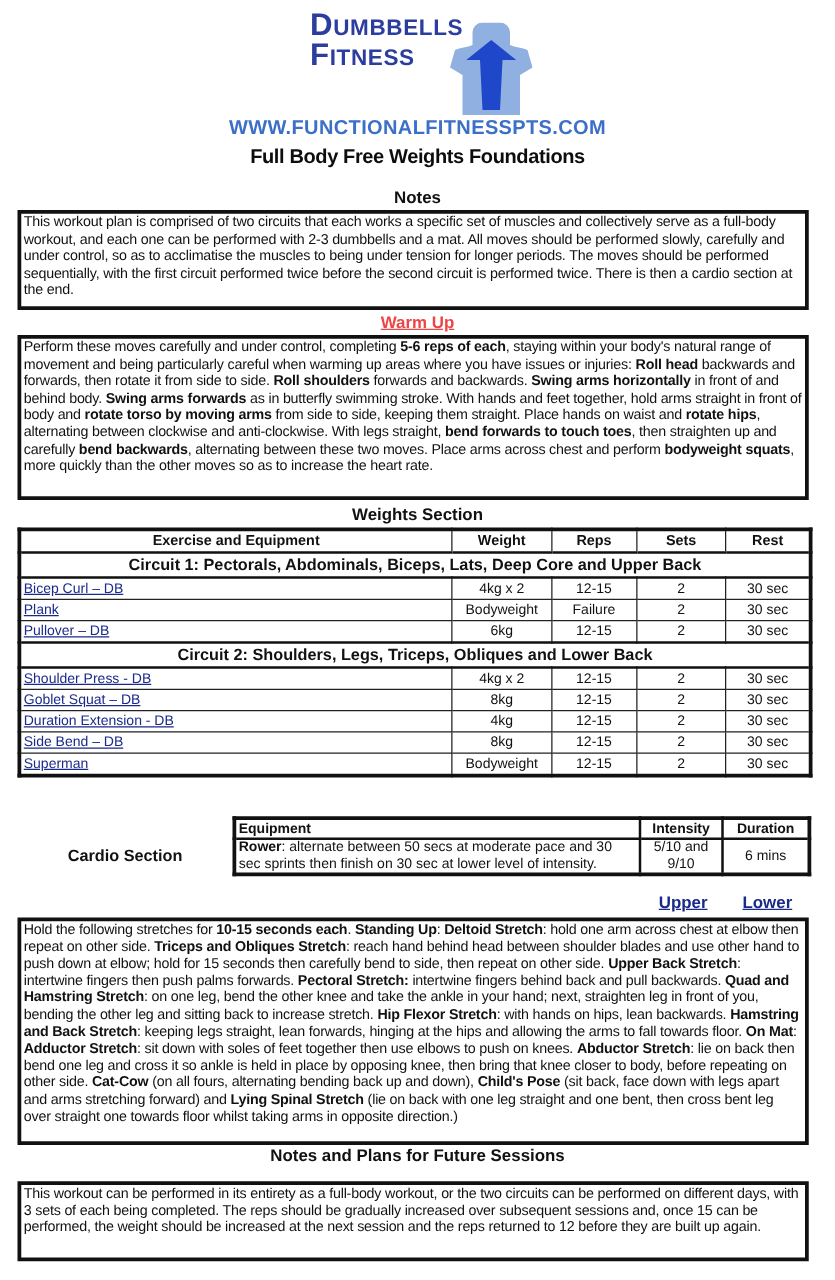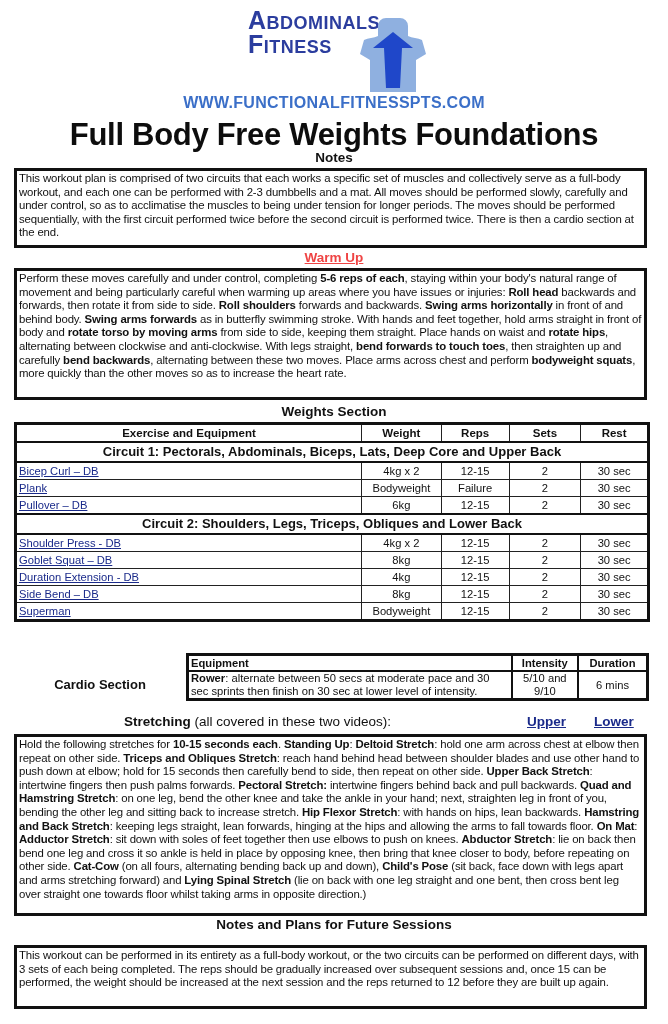--- a/index.html
+++ b/index.html
@@ -14,21 +14,21 @@
     font-size: 25px; line-height: 24px; letter-spacing: 0.5px; font-variant: small-caps;
   }
   .logo-text div { white-space: nowrap; }
   .logo-figure { position: absolute; left: 120px; top: 10px; width: 66px; height: 78px; }
   .site-url {
     position: absolute; left: 0; width: 668px; top: 94px; text-align: center;
     font-weight: bold; color: #3b6fc8; font-size: 16px; letter-spacing: 0.3px;
   }
   .page-title {
     position: absolute; left: 0; width: 668px; top: 117px; text-align: center;
-    font-weight: bold; font-size: 31px; letter-spacing: -0.3px; color: #0d0d0d;
+    font-weight: bold; font-size: 16px; letter-spacing: -0.3px; color: #0d0d0d;
   }
   .sec-heading {
     position: absolute; left: 0; width: 668px; text-align: center;
     font-weight: bold; font-size: 13.5px; color: #111;
   }
   .sec-heading.link { color: #ef4444; text-decoration: underline; }
   .box {
     position: absolute; left: 14px; width: 633px; border: 3px solid #111;
     font-size: 11.4px; line-height: 13.6px; padding: 1px 2px; box-sizing: border-box;
     letter-spacing: -0.15px;
@@ -67,21 +67,21 @@
   }
   .stretch-heading .title { position: absolute; left: 124px; top: 0; }
   .stretch-heading .title b { font-weight: bold; }
   .stretch-heading a { position: absolute; top: 0; font-weight: bold; color: #1a2a8a; text-decoration: underline; }
 </style>
 </head>
 <body>
 
 <div class="logo">
   <div class="logo-text">
-    <div>Abdominals</div>
+    <div>Dumbbells</div>
     <div>Fitness</div>
   </div>
   <svg class="logo-figure" viewBox="0 0 66 78">
     <path d="M26 0 h14 a8 8 0 0 1 8 8 v10 c4 2 10 2 14 4 l4 14 l-10 6 v32 h-46 v-32 l-10 -6 l4 -14 c4 -2 10 -2 14 -4 v-10 a8 8 0 0 1 8 -8z" fill="#8fb0e0"></path>
     <path d="M33 14 l20 16 h-11 l-2 40 h-14 l-2 -40 h-11z" fill="#1f47c9"></path>
   </svg>
 </div>
 <div class="site-url">WWW.FUNCTIONALFITNESSPTS.COM</div>
 <div class="page-title">Full Body Free Weights Foundations</div>
 
@@ -192,21 +192,20 @@
   </tr>
   <tr>
     <td><b>Rower</b><span>: alternate between 50 secs at moderate pace and 30 sec sprints then finish on 30 sec at lower level of intensity.</span></td>
     <td class="c">5/10 and 9/10</td>
     <td class="c">6 mins</td>
   </tr>
 </tbody>
   </table>
 
 <div class="stretch-heading">
-  <span class="title"><b>Stretching</b><span> (all covered in these two videos):</span></span>
   <a style="left:527px;">Upper</a>
   <a style="left:594px;">Lower</a>
 </div>
 <div class="box" id="stretch-box" style="top:734px; height:182px;"><span>Hold the following stretches for </span><b>10-15 seconds each</b><span>. </span><b>Standing Up</b><span>: </span><b>Deltoid Stretch</b><span>: hold one arm across chest at elbow then repeat on other side. </span><b>Triceps and Obliques Stretch</b><span>: reach hand behind head between shoulder blades and use other hand to push down at elbow; hold for 15 seconds then carefully bend to side, then repeat on other side. </span><b>Upper Back Stretch</b><span>: intertwine fingers then push palms forwards. </span><b>Pectoral Stretch:</b><span> intertwine fingers behind back and pull backwards. </span><b>Quad and Hamstring Stretch</b><span>: on one leg, bend the other knee and take the ankle in your hand; next, straighten leg in front of you, bending the other leg and sitting back to increase stretch. </span><b>Hip Flexor Stretch</b><span>: with hands on hips, lean backwards. </span><b>Hamstring and Back Stretch</b><span>: keeping legs straight, lean forwards, hinging at the hips and allowing the arms to fall towards floor. </span><b>On Mat</b><span>: </span><b>Adductor Stretch</b><span>: sit down with soles of feet together then use elbows to push on knees. </span><b>Abductor Stretch</b><span>: lie on back then bend one leg and cross it so ankle is held in place by opposing knee, then bring that knee closer to body, before repeating on other side. </span><b>Cat-Cow</b><span> (on all fours, alternating bending back up and down), </span><b>Child's Pose</b><span> (sit back, face down with legs apart and arms stretching forward) and </span><b>Lying Spinal Stretch</b><span> (lie on back with one leg straight and one bent, then cross bent leg over straight one towards floor whilst taking arms in opposite direction.)</span></div>
 
 <div class="sec-heading" style="top:917px;">Notes and Plans for Future Sessions</div>
 <div class="box" style="top:935px; height:64px;margin-top:10px;">
   <span>This workout can be performed in its entirety as a full-body workout, or the two circuits can be performed on different days, with 3 sets of each being completed. The reps should be gradually increased over subsequent sessions and, once 15 can be performed, the weight should be increased at the next session and the reps returned to 12 before they are built up again.</span>
 </div>
 

